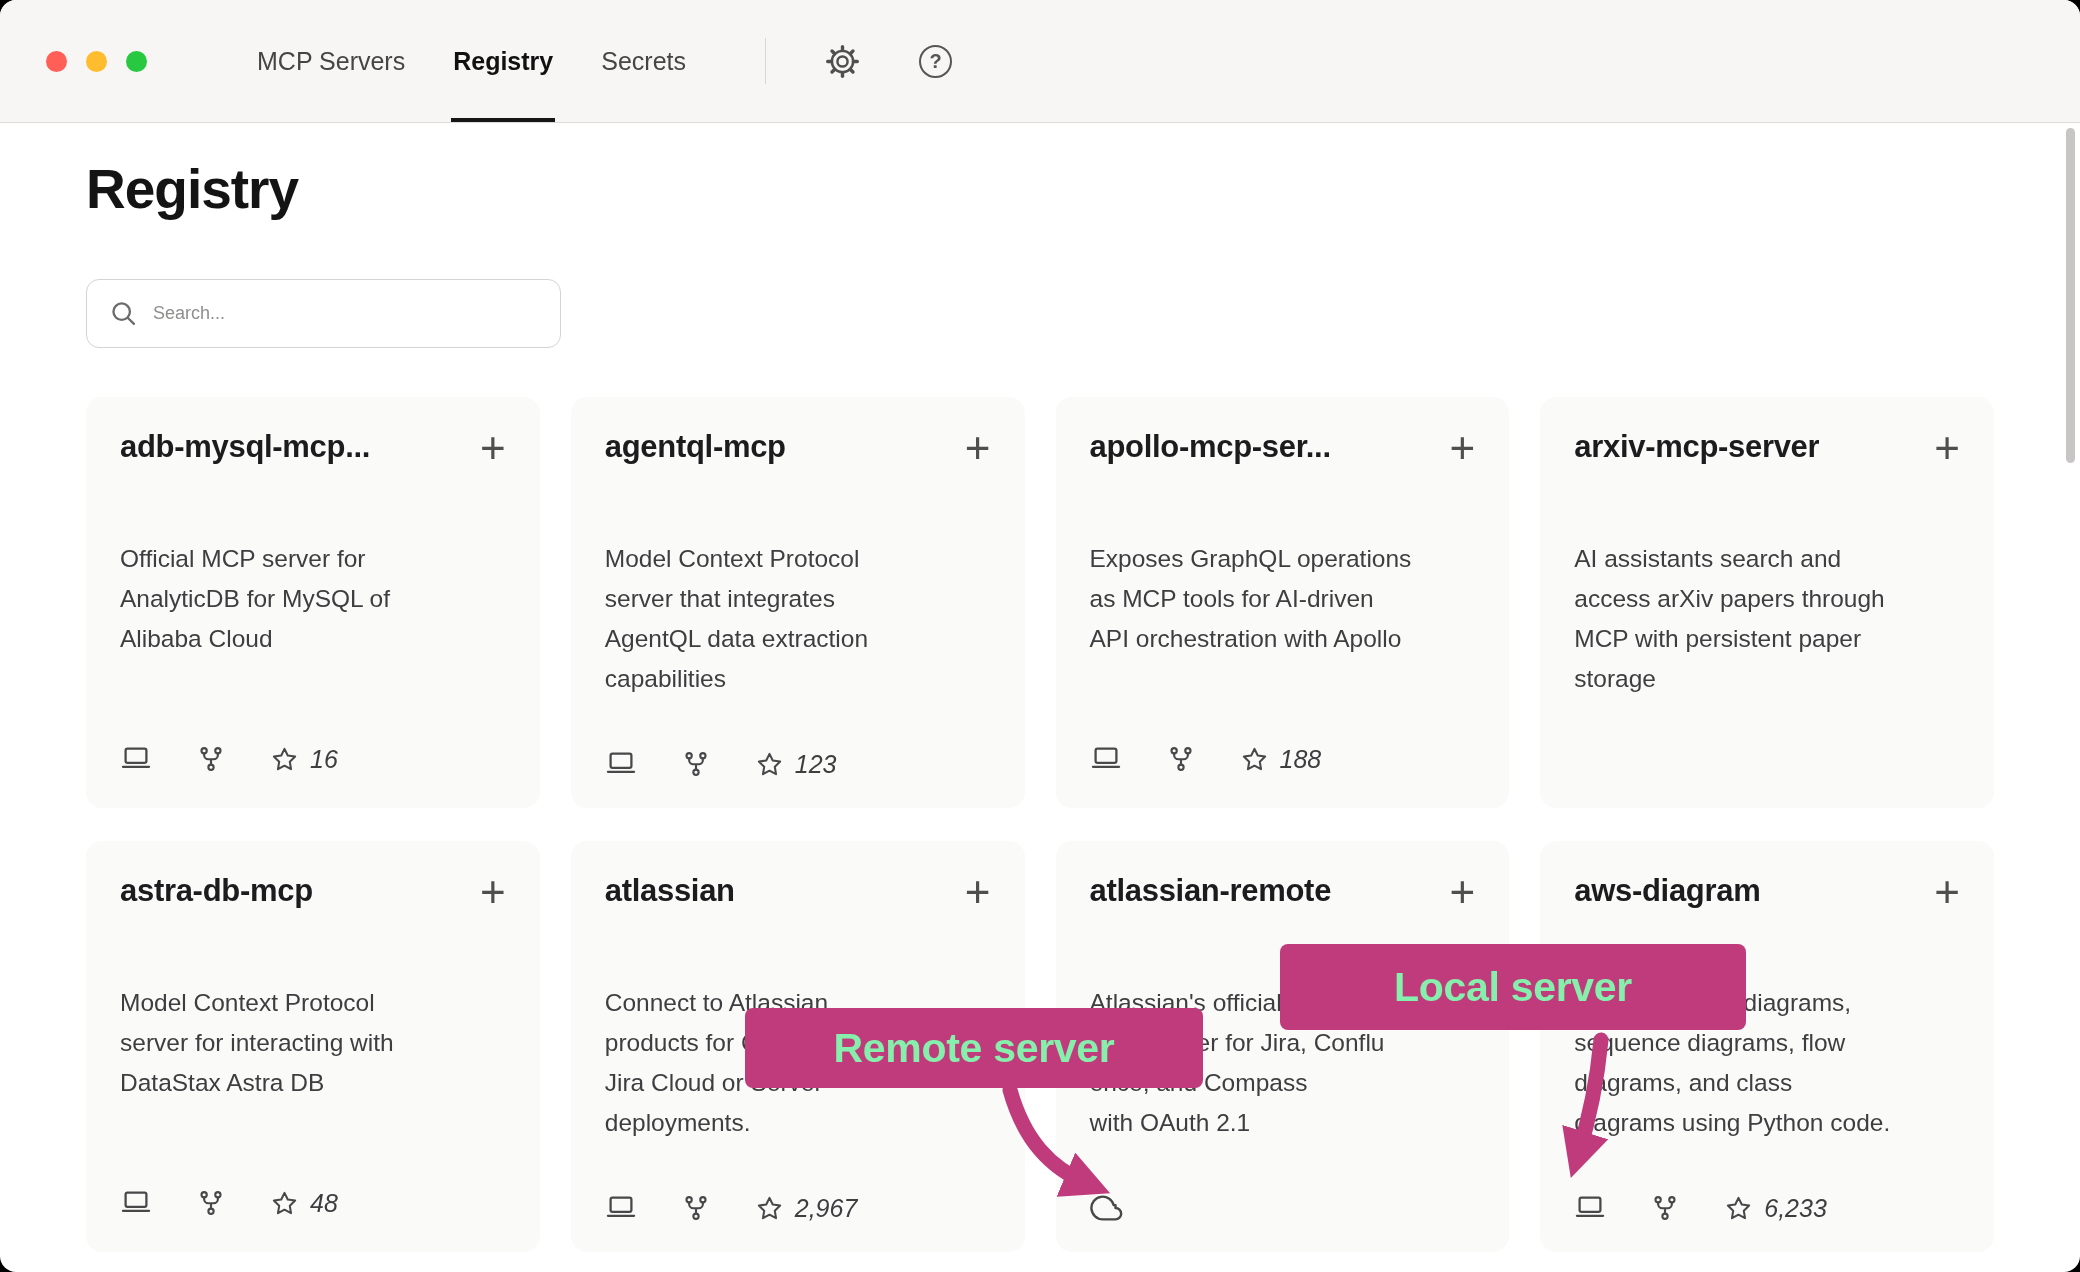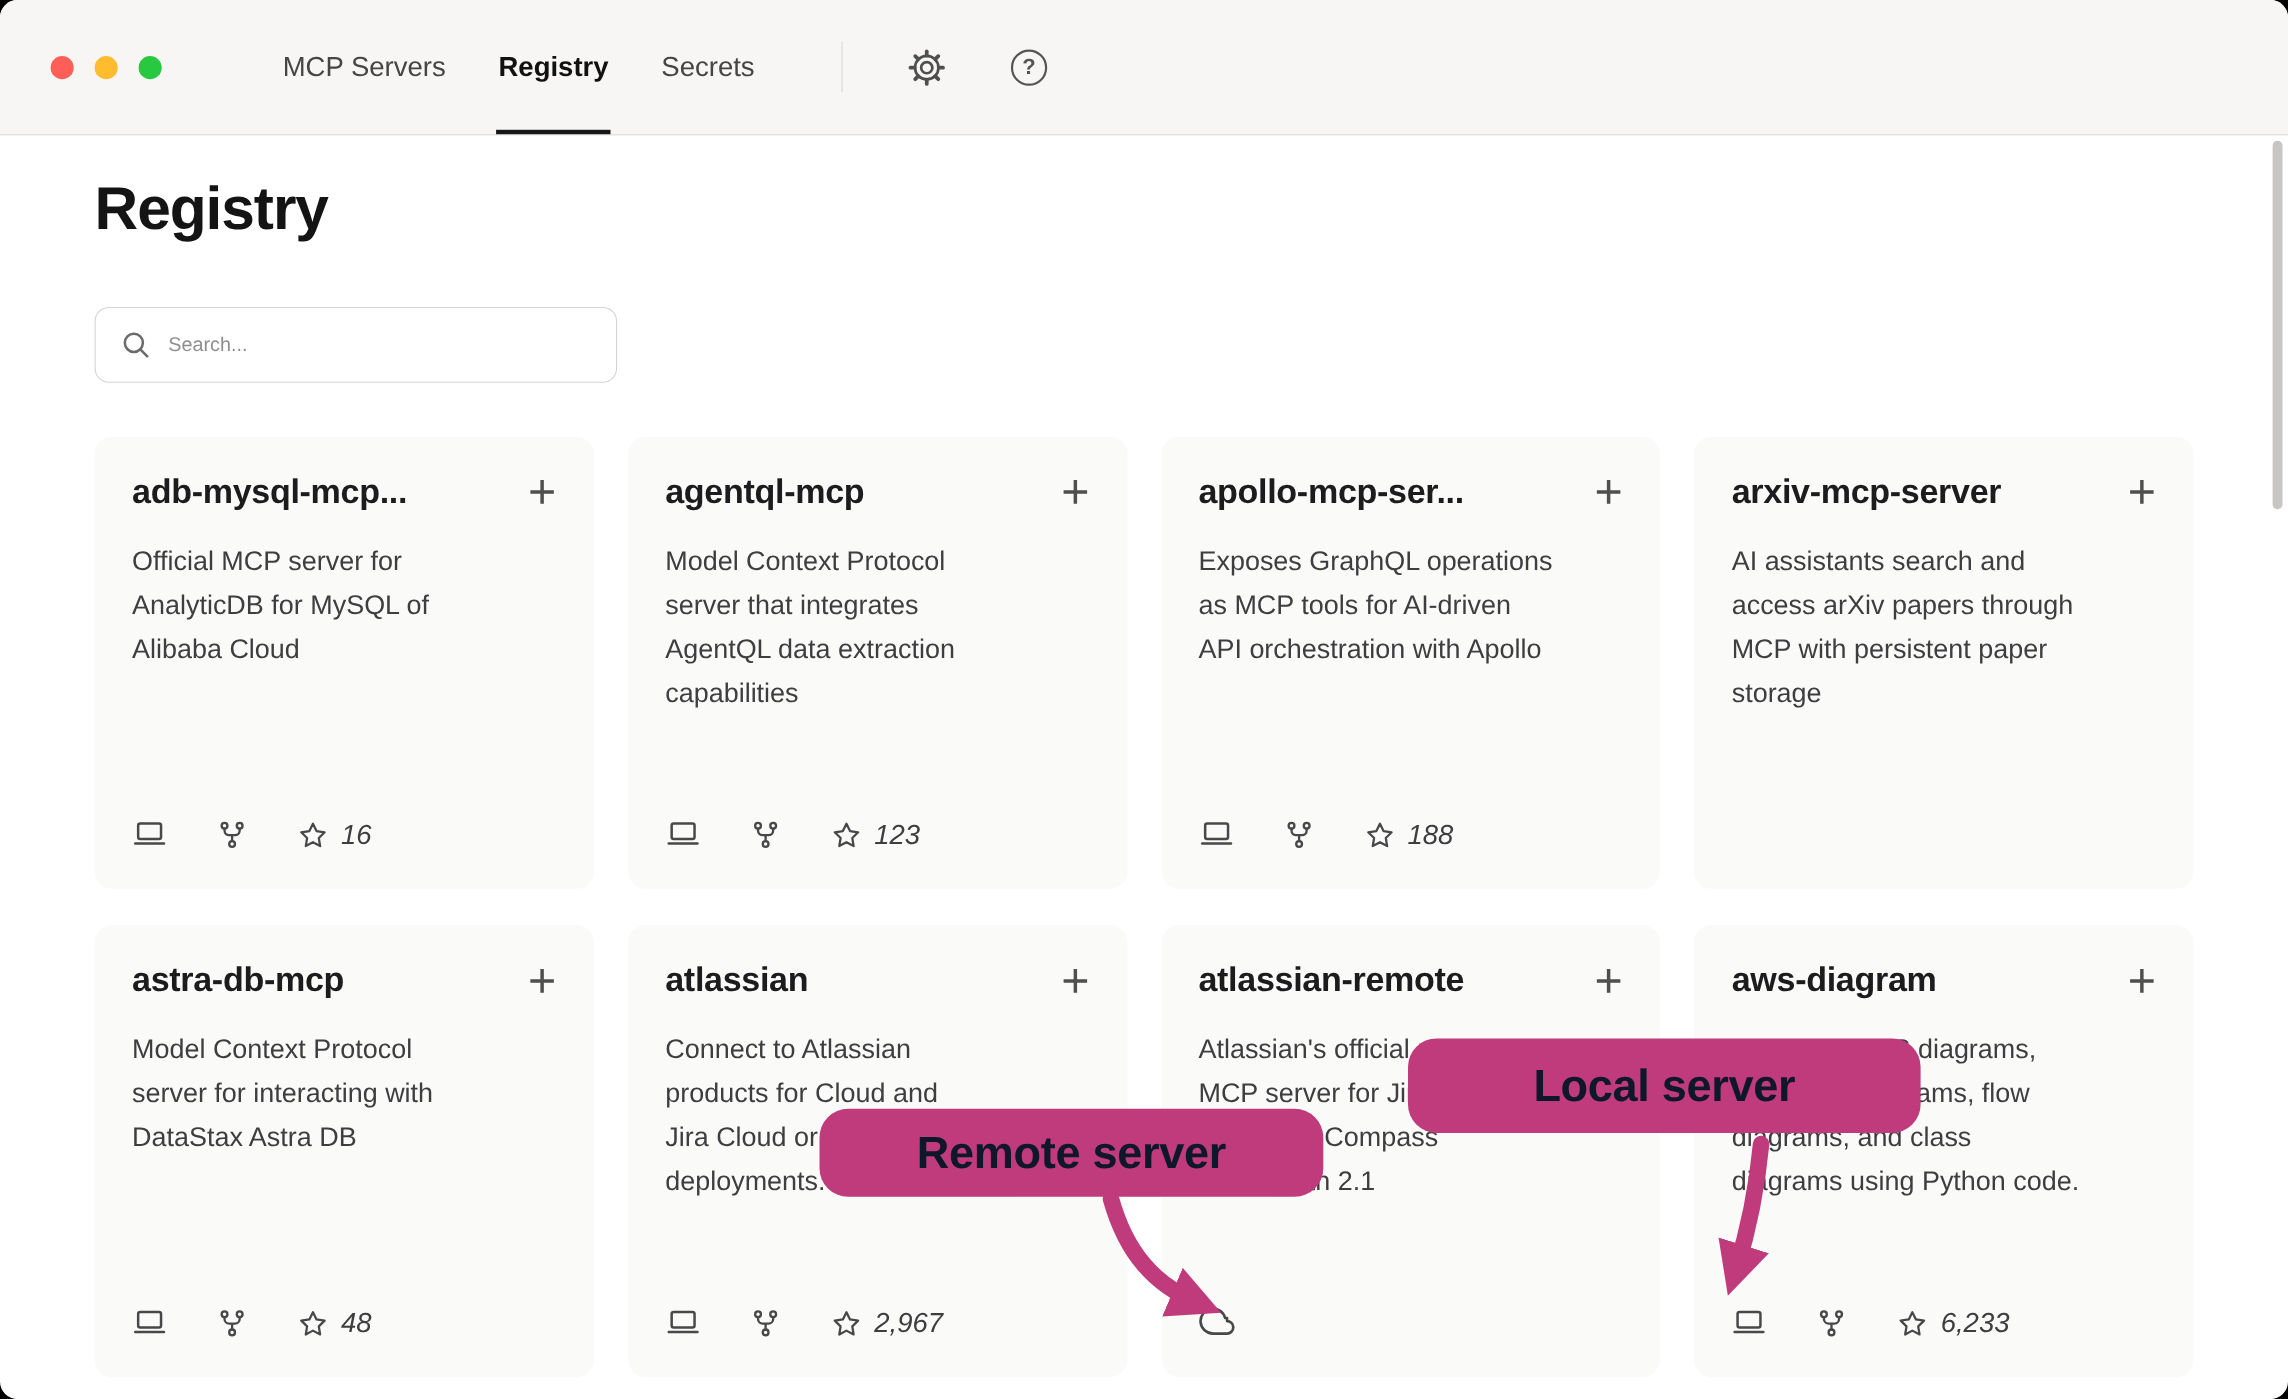--- a/index.html
+++ b/index.html
@@ -25,32 +25,32 @@
 
   
   .content { padding: 0 86px; }
   .page-title { font-size: 55px; font-weight: 800; letter-spacing: -1px; margin-top: 39px; line-height: 1; color: #141414; }
   .search-box { margin-top: 62px; width: 475px; height: 69px; border: 1.5px solid #d5d4d3; border-radius: 13px; background: #fff; display: flex; align-items: center; padding: 0 22px; gap: 15px; }
   .search-box input { border: none; outline: none; font-size: 18px; color: #333; flex: 1; font-family: inherit; background: transparent; }
   .search-box input::placeholder { color: #8f8e8d; }
 
   
   .grid { margin-top: 49px; display: grid; grid-template-columns: repeat(4, 1fr); gap: 33px 31px; grid-auto-rows: 411px; }
-  .card { background: #fafaf9; border-radius: 16px; padding: 32px 34px 34px; display: flex; flex-direction: column; cursor: pointer; }
+  .card { background: #fafaf9; border-radius: 16px; padding: 32px 34px 34px; display: flex; flex-direction: column; cursor: pointer; gap: 48px; }
   .card-head { display: flex; justify-content: space-between; align-items: flex-start; }
   .card-name { font-size: 31px; font-weight: 700; color: #1c1c1e; letter-spacing: -0.3px; white-space: nowrap; overflow: hidden; }
   .add-btn { border: none; background: none; font-size: 44px; font-weight: 300; color: #4f4f4f; line-height: 30px; padding: 0; margin-top: 4px; cursor: pointer; font-family: inherit; }
   .card-desc { margin-top: 26px; font-size: 24.5px; line-height: 40px; color: #3e3e40; white-space: pre-line; }
   .card-footer { margin-top: auto; display: flex; align-items: flex-end; gap: 44px; font-style: italic; }
   .ficon svg { display: block; }
   .star-group { display: flex; align-items: center; gap: 11px; }
   .star-count { font-size: 25px; color: #3e3e40; }
 
   
-  .annotation { position: absolute; display: flex; align-items: center; justify-content: center; background: #c03b7c; color: #0f172a; font-weight: 700; font-size: 41px; border-radius: 26px; z-index: 5; letter-spacing: -0.3px; }
+  .annotation { position: absolute; display: flex; align-items: center; justify-content: center; background: #c03b7c; color: #86efac; font-weight: 700; font-size: 41px; border-radius: 8px; z-index: 5; letter-spacing: -0.3px; }
   .annotation.remote { left: 745px; top: 1008px; width: 458px; height: 80px; }
   .annotation.local { left: 1280px; top: 944px; width: 466px; height: 86px; }
   .arrows { position: absolute; inset: 0; z-index: 4; pointer-events: none; }
 
   .scroll-thumb { position: absolute; right: 5px; top: 128px; width: 9px; height: 335px; background: #c7c6c5; border-radius: 4.5px; z-index: 6; cursor: pointer; }
 </style>
 </head>
 <body>
 
 <div class="window">

